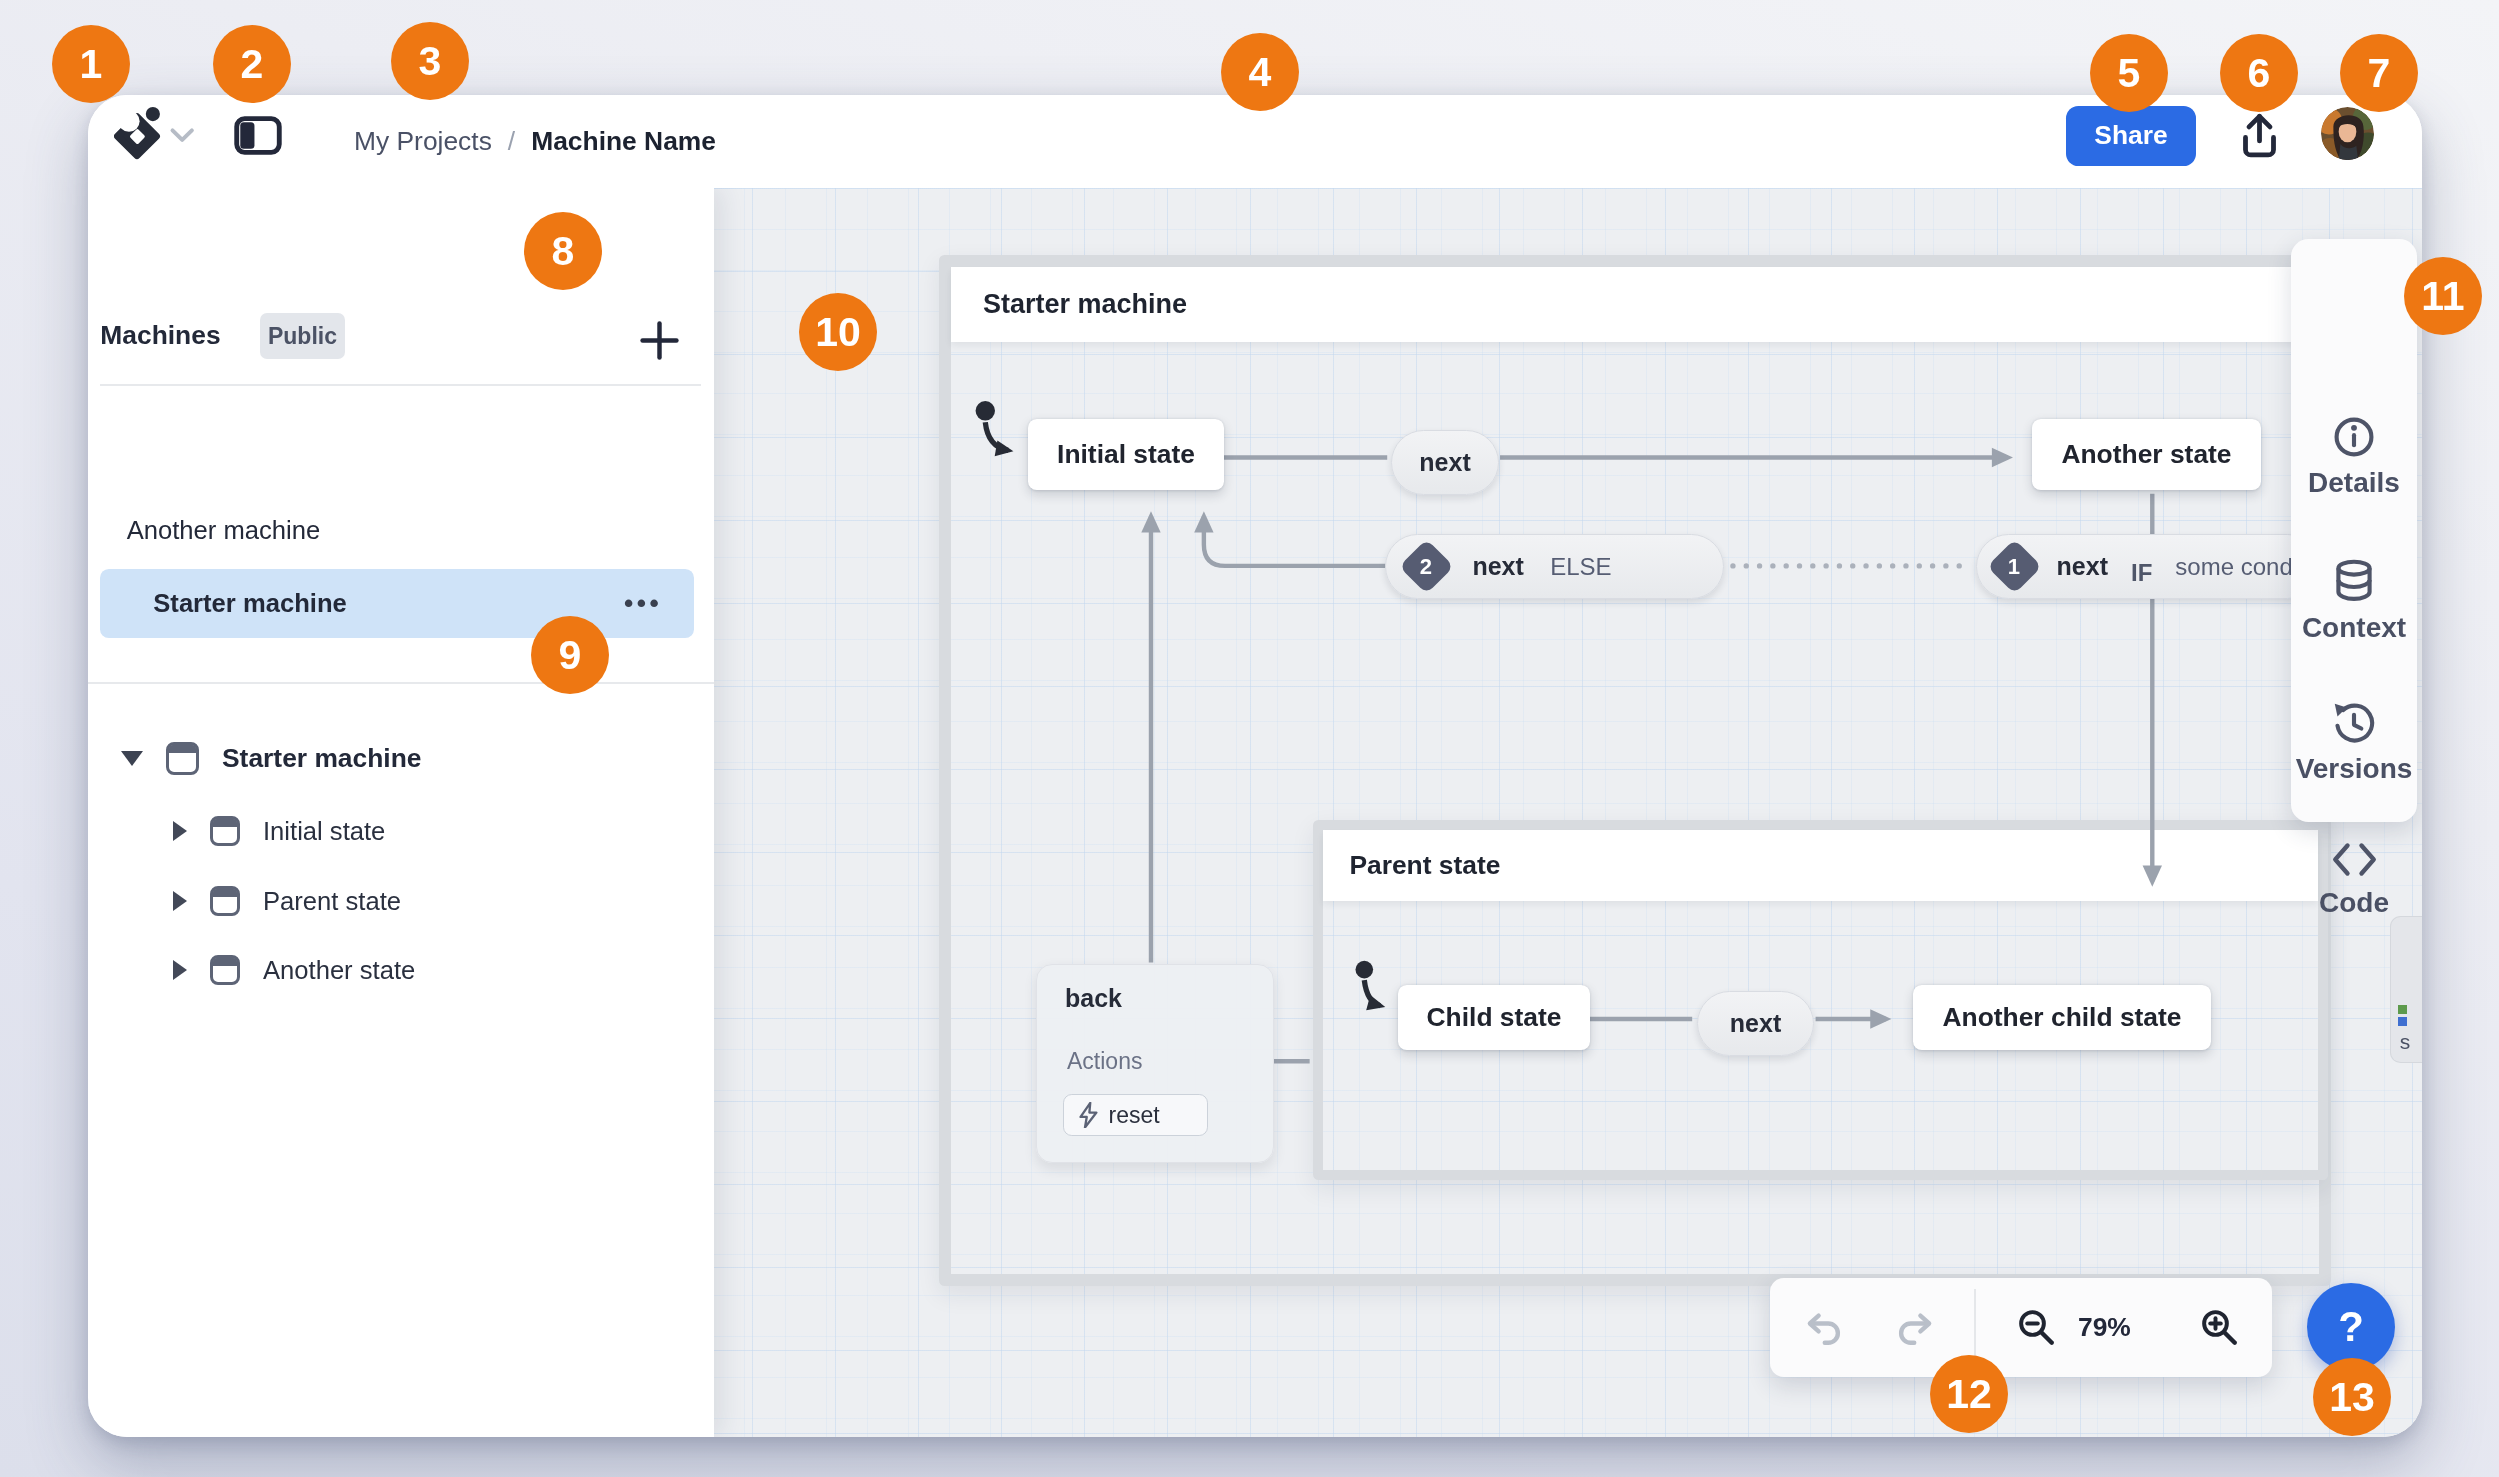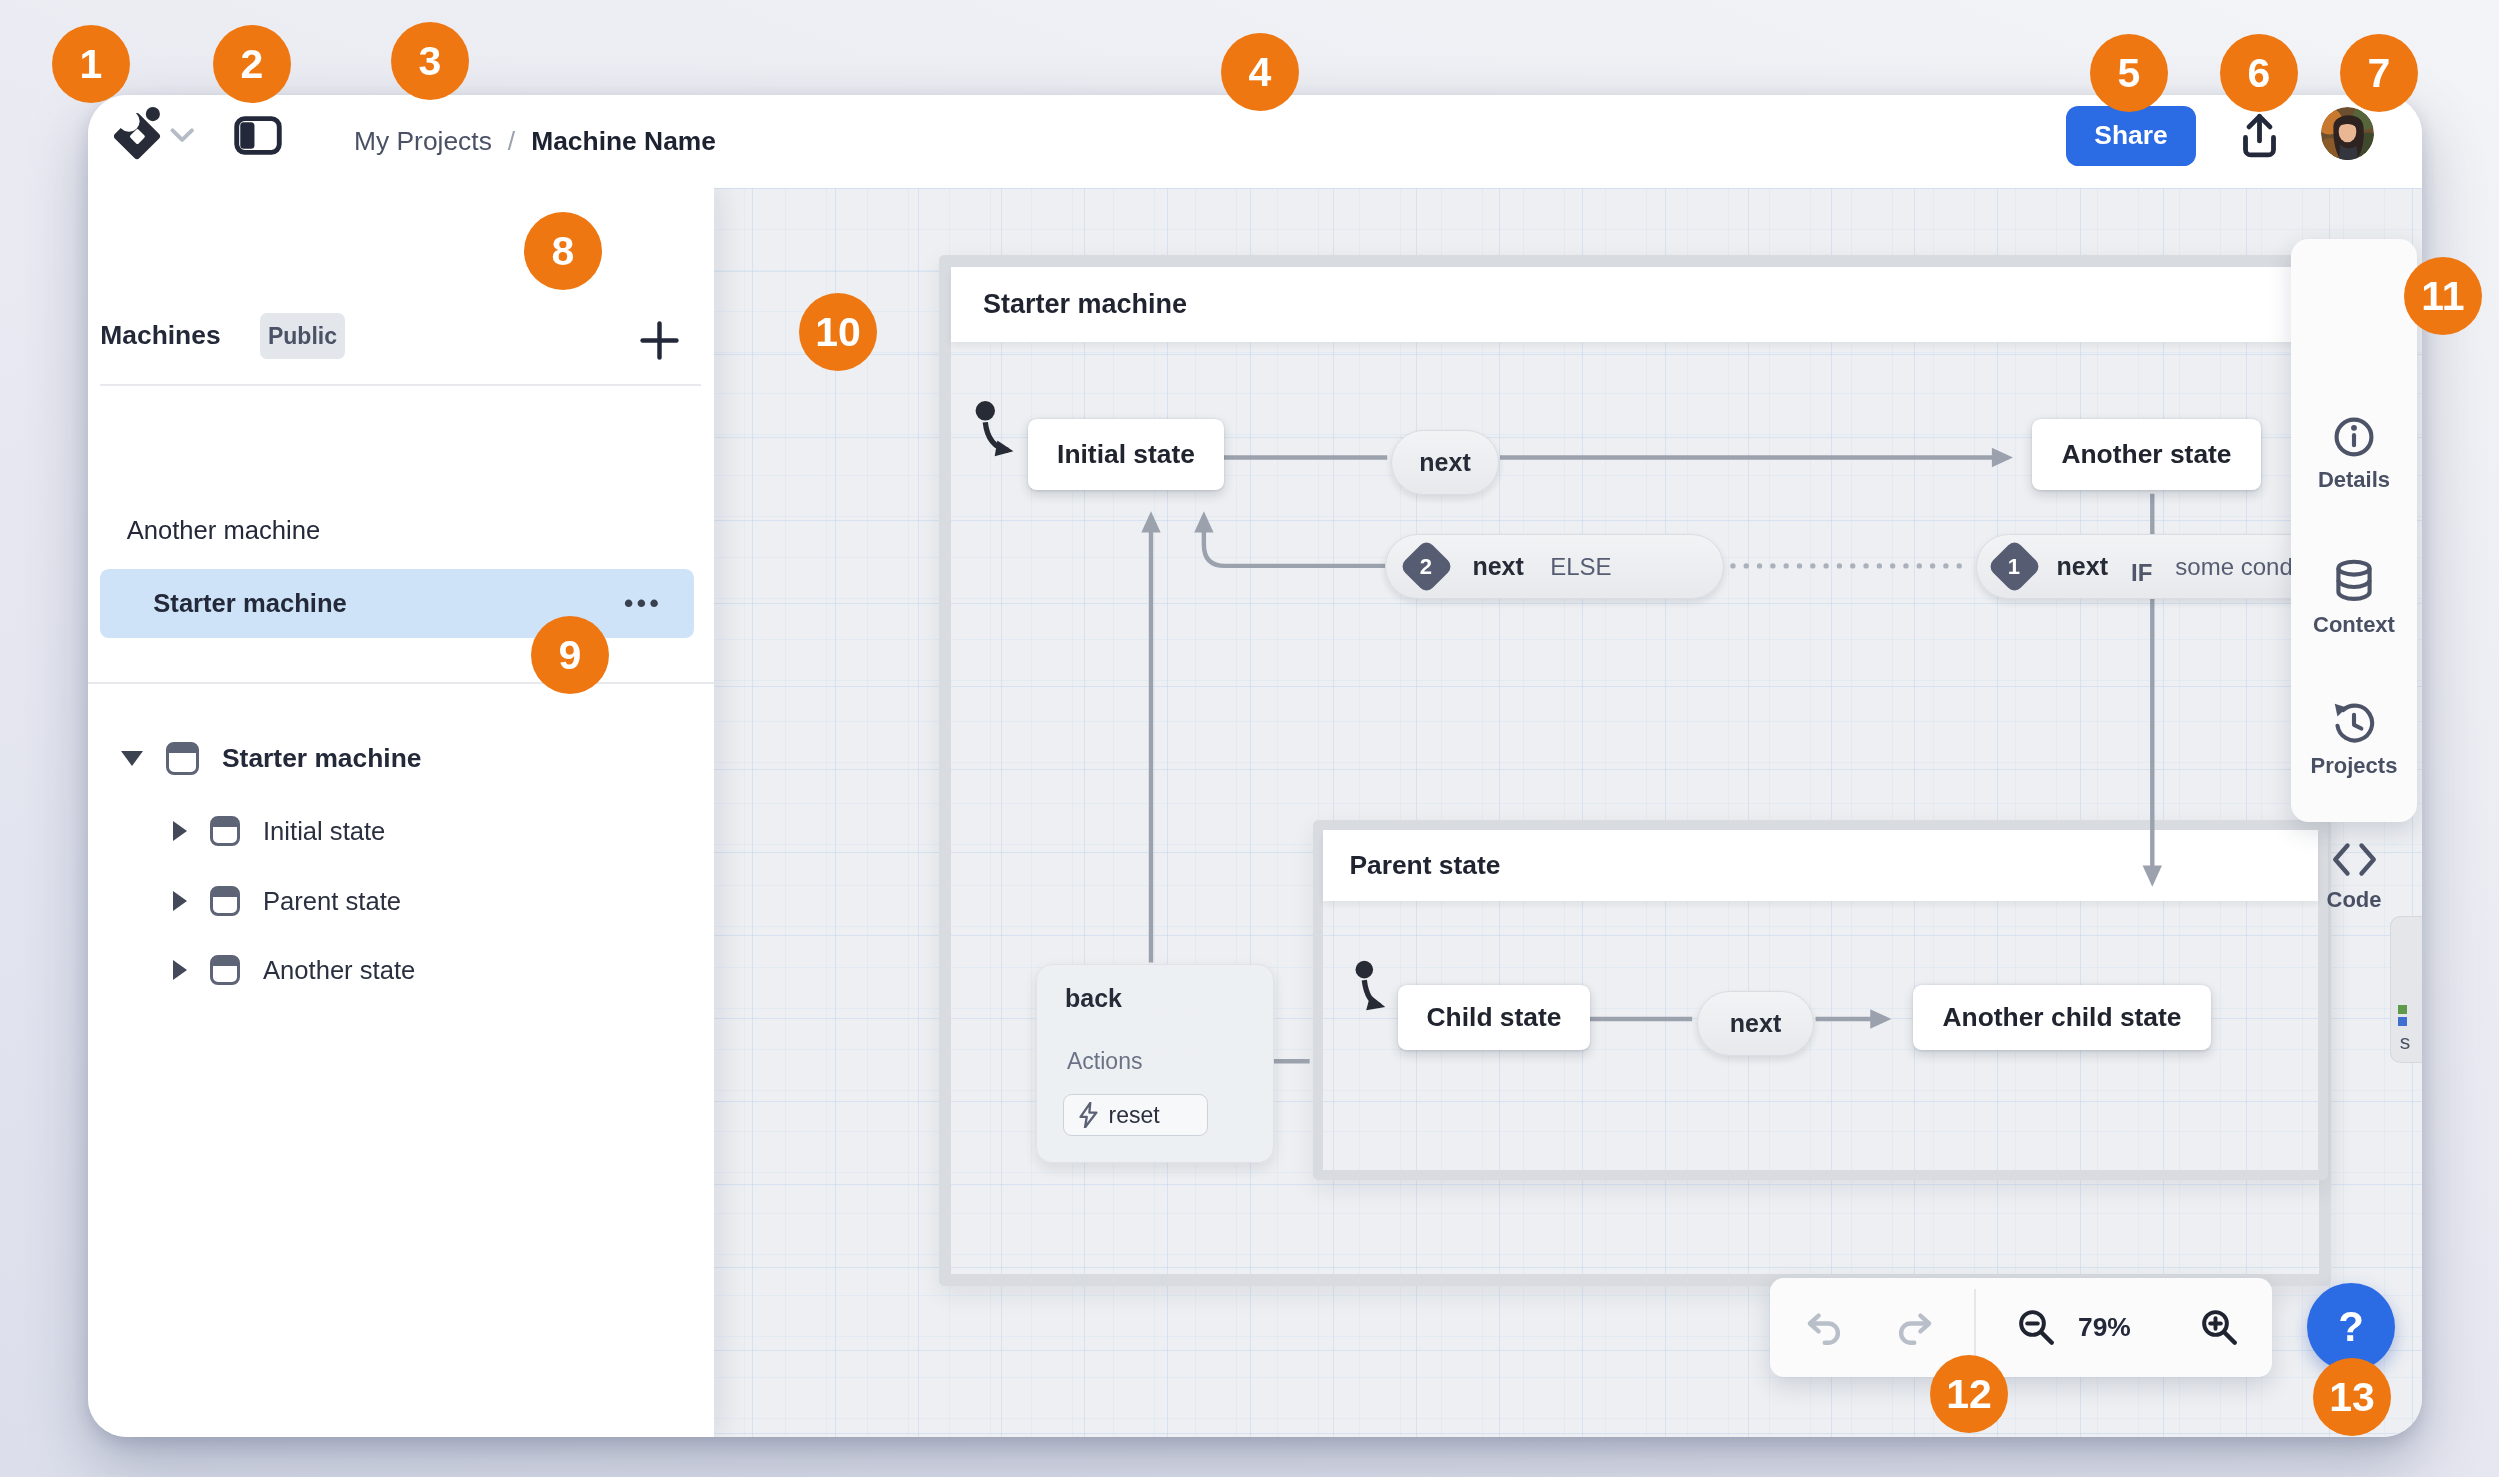--- a/index.html
+++ b/index.html
@@ -104,21 +104,21 @@
   .caret-down{width:0;height:0;border-left:11.5px solid transparent;border-right:11.5px solid transparent;border-top:15px solid #3c4251;}
   .caret-right{width:0;height:0;border-top:10.6px solid transparent;border-bottom:10.6px solid transparent;border-left:14px solid #434958;}
   .state-ico{box-sizing:border-box;border:3.5px solid #5d6476;border-radius:8px;position:relative;background:#fff;}
   .state-ico::before{content:"";position:absolute;left:0;right:0;top:0;height:8px;background:#5d6476;border-radius:3.5px 3.5px 0 0;}
   .tree-label{font-size:25.6px;color:#2a303f;}
   .tree-label.root{font-weight:700;color:#232939;font-size:26.4px;}
   
   .right-panel{position:absolute;left:2203px;top:144px;width:126px;height:583px;background:#fbfbfc;z-index:25;
         border-radius:17.6px;box-shadow:0 8.8px 25px rgba(40,50,80,.16);}
   .rp-item{position:absolute;left:0;width:126px;text-align:center;cursor:pointer;}
-  .rp-label{font-size:22px;font-weight:700;color:#4a5064;display:block;margin-top:5.3px;}
+  .rp-label{font-size:28px;font-weight:700;color:#4a5064;display:block;margin-top:5.3px;}
   
   .bottom-bar{position:absolute;left:1682px;top:1183px;width:502px;height:99px;background:#fbfbfc;z-index:25;
         border-radius:14px;box-shadow:0 8.8px 23px rgba(40,50,80,.16);}
   .bb-divider{position:absolute;left:204px;top:10.6px;width:1.8px;height:78px;background:#e5e7ea;}
   .bb-zoomtext{position:absolute;left:308px;top:0;height:99px;display:flex;align-items:center;
         font-size:26.4px;font-weight:600;color:#23283a;}
   .bb-icon{position:absolute;top:28px;width:42px;height:42px;cursor:pointer;}
   .help-btn{position:absolute;left:2219px;top:1188px;width:88px;height:88px;border-radius:50%;z-index:30;
         background:#2b6be4;border:none;color:#fff;font-size:42px;font-weight:700;font-family:inherit;cursor:pointer;
         box-shadow:0 7px 17.6px rgba(40,80,180,.35);}
@@ -339,21 +339,21 @@
         <path d="M7,24 c0,4 8,7.5 17,7.5 s17,-3.5 17,-7.5" fill="none" stroke="#4e5468" stroke-width="4.5"></path>
       </svg>
       <span class="rp-label">Context</span>
     </div>
     <div class="rp-item" style="top:462px;">
       <svg width="44" height="44" viewBox="0 0 48 48">
         <path d="M12,10 A19,19 0 1 1 6,27" fill="none" stroke="#4e5468" stroke-width="4.5" stroke-linecap="round"></path>
         <polygon points="3,3 16,7 6,17" fill="#4e5468"></polygon>
         <polyline points="24,15 24,26 32,30" fill="none" stroke="#4e5468" stroke-width="4.5" stroke-linecap="round" stroke-linejoin="round"></polyline>
       </svg>
-      <span class="rp-label">Projects</span>
+      <span class="rp-label">Versions</span>
     </div>
     <div class="rp-item" style="top:601px;">
       <svg width="49" height="39" viewBox="0 0 56 44">
         <polyline points="20,6 6,22 20,38" fill="none" stroke="#4e5468" stroke-width="5" stroke-linecap="round" stroke-linejoin="round"></polyline>
         <polyline points="36,6 50,22 36,38" fill="none" stroke="#4e5468" stroke-width="5" stroke-linecap="round" stroke-linejoin="round"></polyline>
       </svg>
       <span class="rp-label">Code</span>
     </div>
   </div>
 

